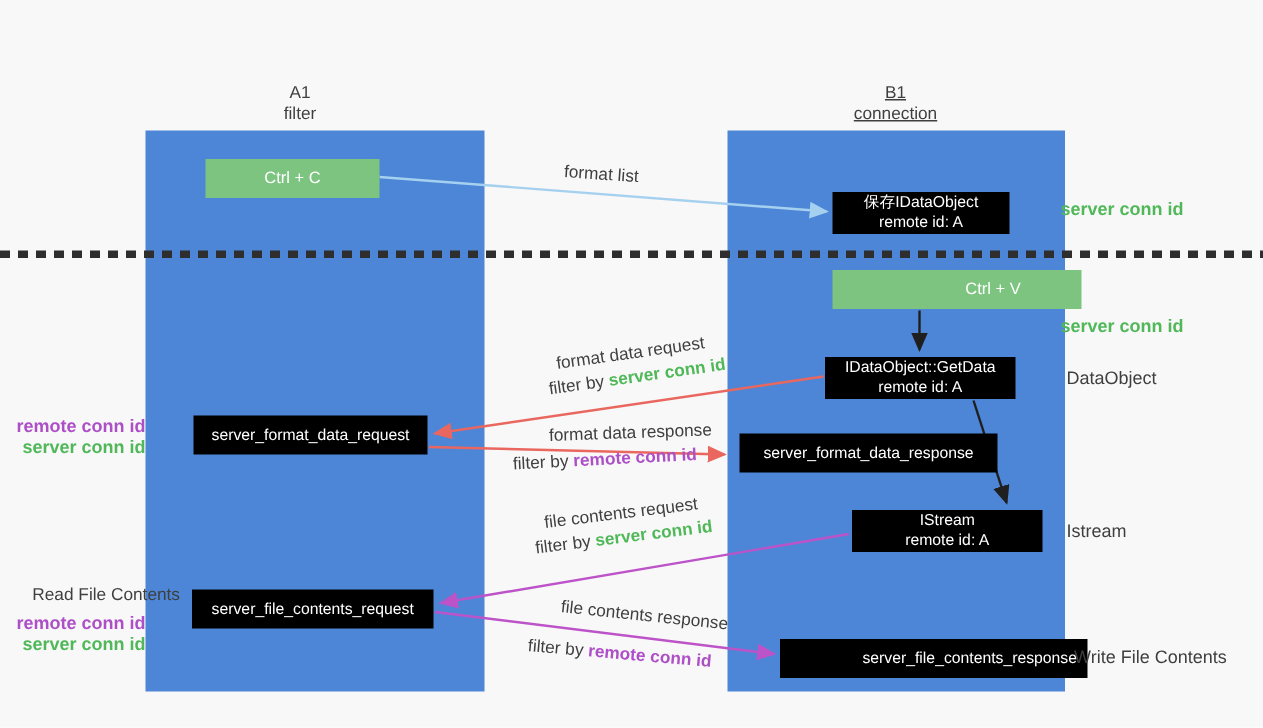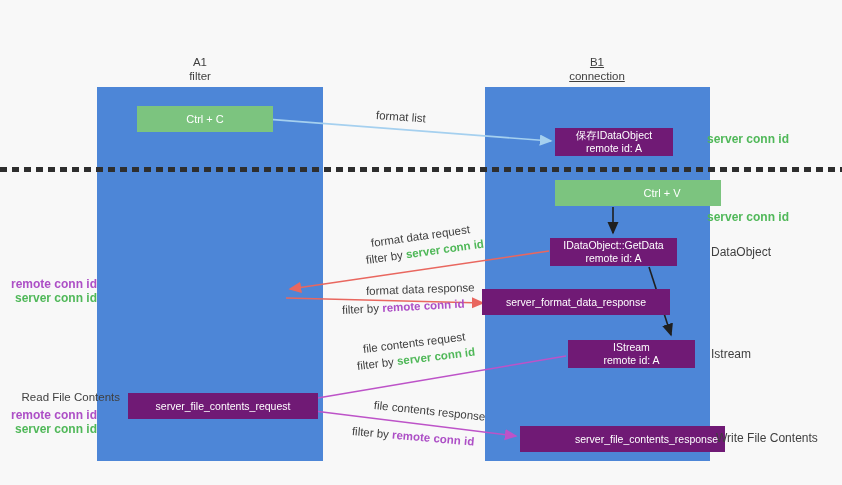--- a/index.html
+++ b/index.html
@@ -15,21 +15,21 @@
   .dotted-line {
     position:absolute; left:0; top:167px; width:842px; height:5px;
     background:repeating-linear-gradient(90deg,#2e2e2e 0 7px, transparent 7px 12px);
   }
   .box {
     position:absolute; display:flex; flex-direction:column;
     align-items:center; justify-content:center;
     color:#fff; text-align:center; white-space:nowrap;
   }
   .box.green  { background:#7cc47f; font-size:11px; }
-  .box.orange { background:#701a75; font-size:10.5px; }
+  .box.orange { background:#000000; font-size:10.5px; }
   .box .l2 { line-height:13px; }
   .arrows { position:absolute; left:0; top:0; pointer-events:none; }
   .lbl { position:absolute; font-size:11.5px; color:#3f3f3f; white-space:nowrap; transform-origin:left center; }
   .side { position:absolute; font-size:12px; white-space:nowrap; }
   .green-t  { color:#50b859; font-weight:bold; }
   .purple-t { color:#ad4fc6; font-weight:bold; }
   .dark-t { color:#3f3f3f; }
   .left-block { position:absolute; text-align:right; font-size:12px; line-height:13.5px; white-space:nowrap; }
 </style>
 </head>
@@ -69,49 +69,52 @@
     </defs>
     <line x1="253" y1="118" x2="551" y2="141" stroke="#a5d0ef" stroke-width="1.6" marker-end="url(#m-blue)"></line>
     <line x1="613" y1="207" x2="613" y2="233" stroke="#1f1f1f" stroke-width="1.6" marker-end="url(#m-black)"></line>
     <line x1="549" y1="251" x2="290" y2="289" stroke="#e9675f" stroke-width="1.6" marker-end="url(#m-red)"></line>
     <line x1="286" y1="298" x2="483" y2="303" stroke="#e9675f" stroke-width="1.6" marker-end="url(#m-red)"></line>
     <line x1="649" y1="267" x2="671" y2="335" stroke="#1f1f1f" stroke-width="1.6" marker-end="url(#m-black)"></line>
     <line x1="566" y1="356" x2="294" y2="402" stroke="#bd53c8" stroke-width="1.6" marker-end="url(#m-purple)"></line>
     <line x1="290" y1="408" x2="516" y2="436" stroke="#bd53c8" stroke-width="1.6" marker-end="url(#m-purple)"></line>
   </svg>
 
-  <div class="box green" style="left:137px; top:106px; width:136px; height:26px;">
+  <div class="box green" style="left:137px; top:106px; width:116px; height:26px;">
     <span>Ctrl + C</span>
   </div>
 
   <div class="box orange" style="left:555px; top:128px; width:118px; height:28px;">
     <span class="l2">保存IDataObject</span>
     <span class="l2">remote id: A</span>
   </div>
 
   <div class="box green" style="left:555px; top:180px; width:118px; height:26px;padding-left:48px;">
     <span>Ctrl + V</span>
   </div>
 
   <div class="box orange" style="left:550px; top:238px; width:127px; height:28px;">
     <span class="l2">IDataObject::GetData</span>
     <span class="l2">remote id: A</span>
   </div>
 
+  <div class="box orange" style="left:129px; top:277px; width:156px; height:26px;">
+    <span>server_format_data_request</span>
+  </div>
 
-  <div class="box orange" style="left:482px; top:289px; width:188px; height:26px;">
+  <div class="box orange" style="left:493px; top:289px; width:172px; height:26px;">
     <span>server_format_data_response</span>
   </div>
 
   <div class="box orange" style="left:568px; top:340px; width:127px; height:28px;">
     <span class="l2">IStream</span>
     <span class="l2">remote id: A</span>
   </div>
 
-  <div class="box orange" style="left:128px; top:393px; width:190px; height:26px;">
+  <div class="box orange" style="left:128px; top:393px; width:161px; height:26px;">
     <span>server_file_contents_request</span>
   </div>
 
   <div class="box orange" style="left:520px; top:426px; width:157px; height:26px;padding-left:48px;">
     <span>server_file_contents_response</span>
   </div>
 
   <div class="lbl" style="left:376px; top:109px; transform:rotate(4deg);">format list</div>
 
   <div class="lbl" style="left:371px; top:237px; transform:rotate(-8deg);">format data request</div>

